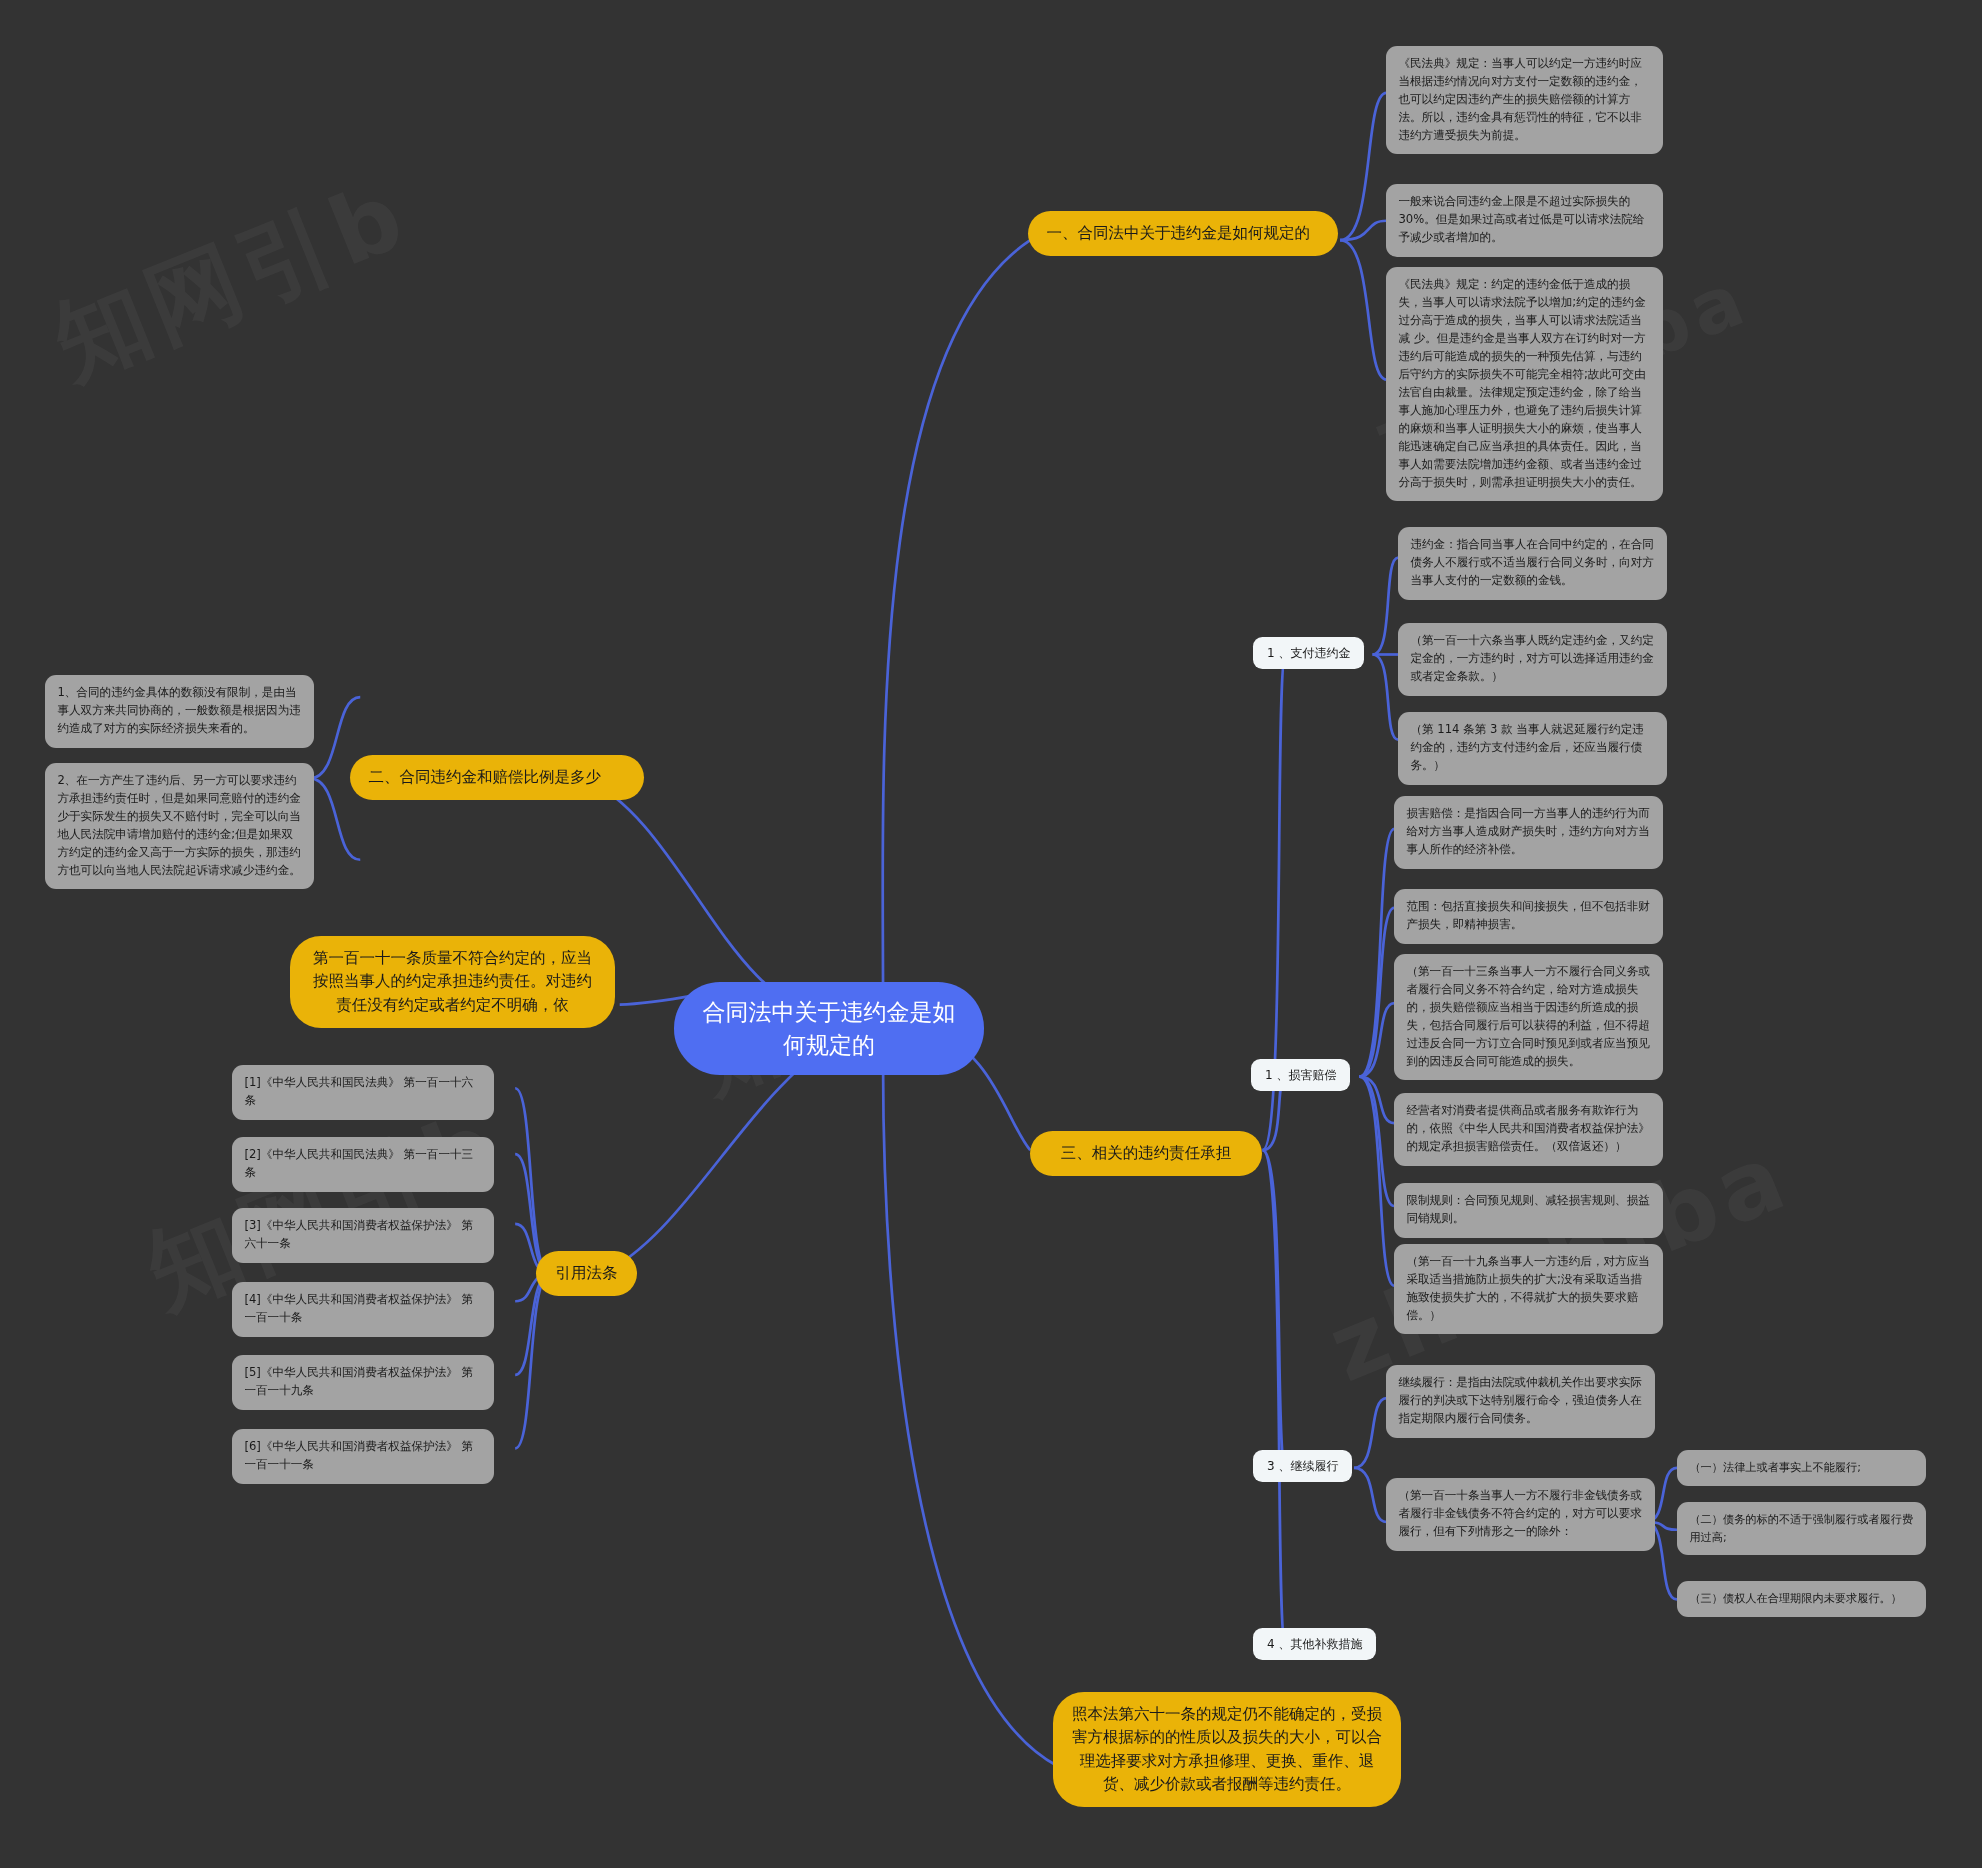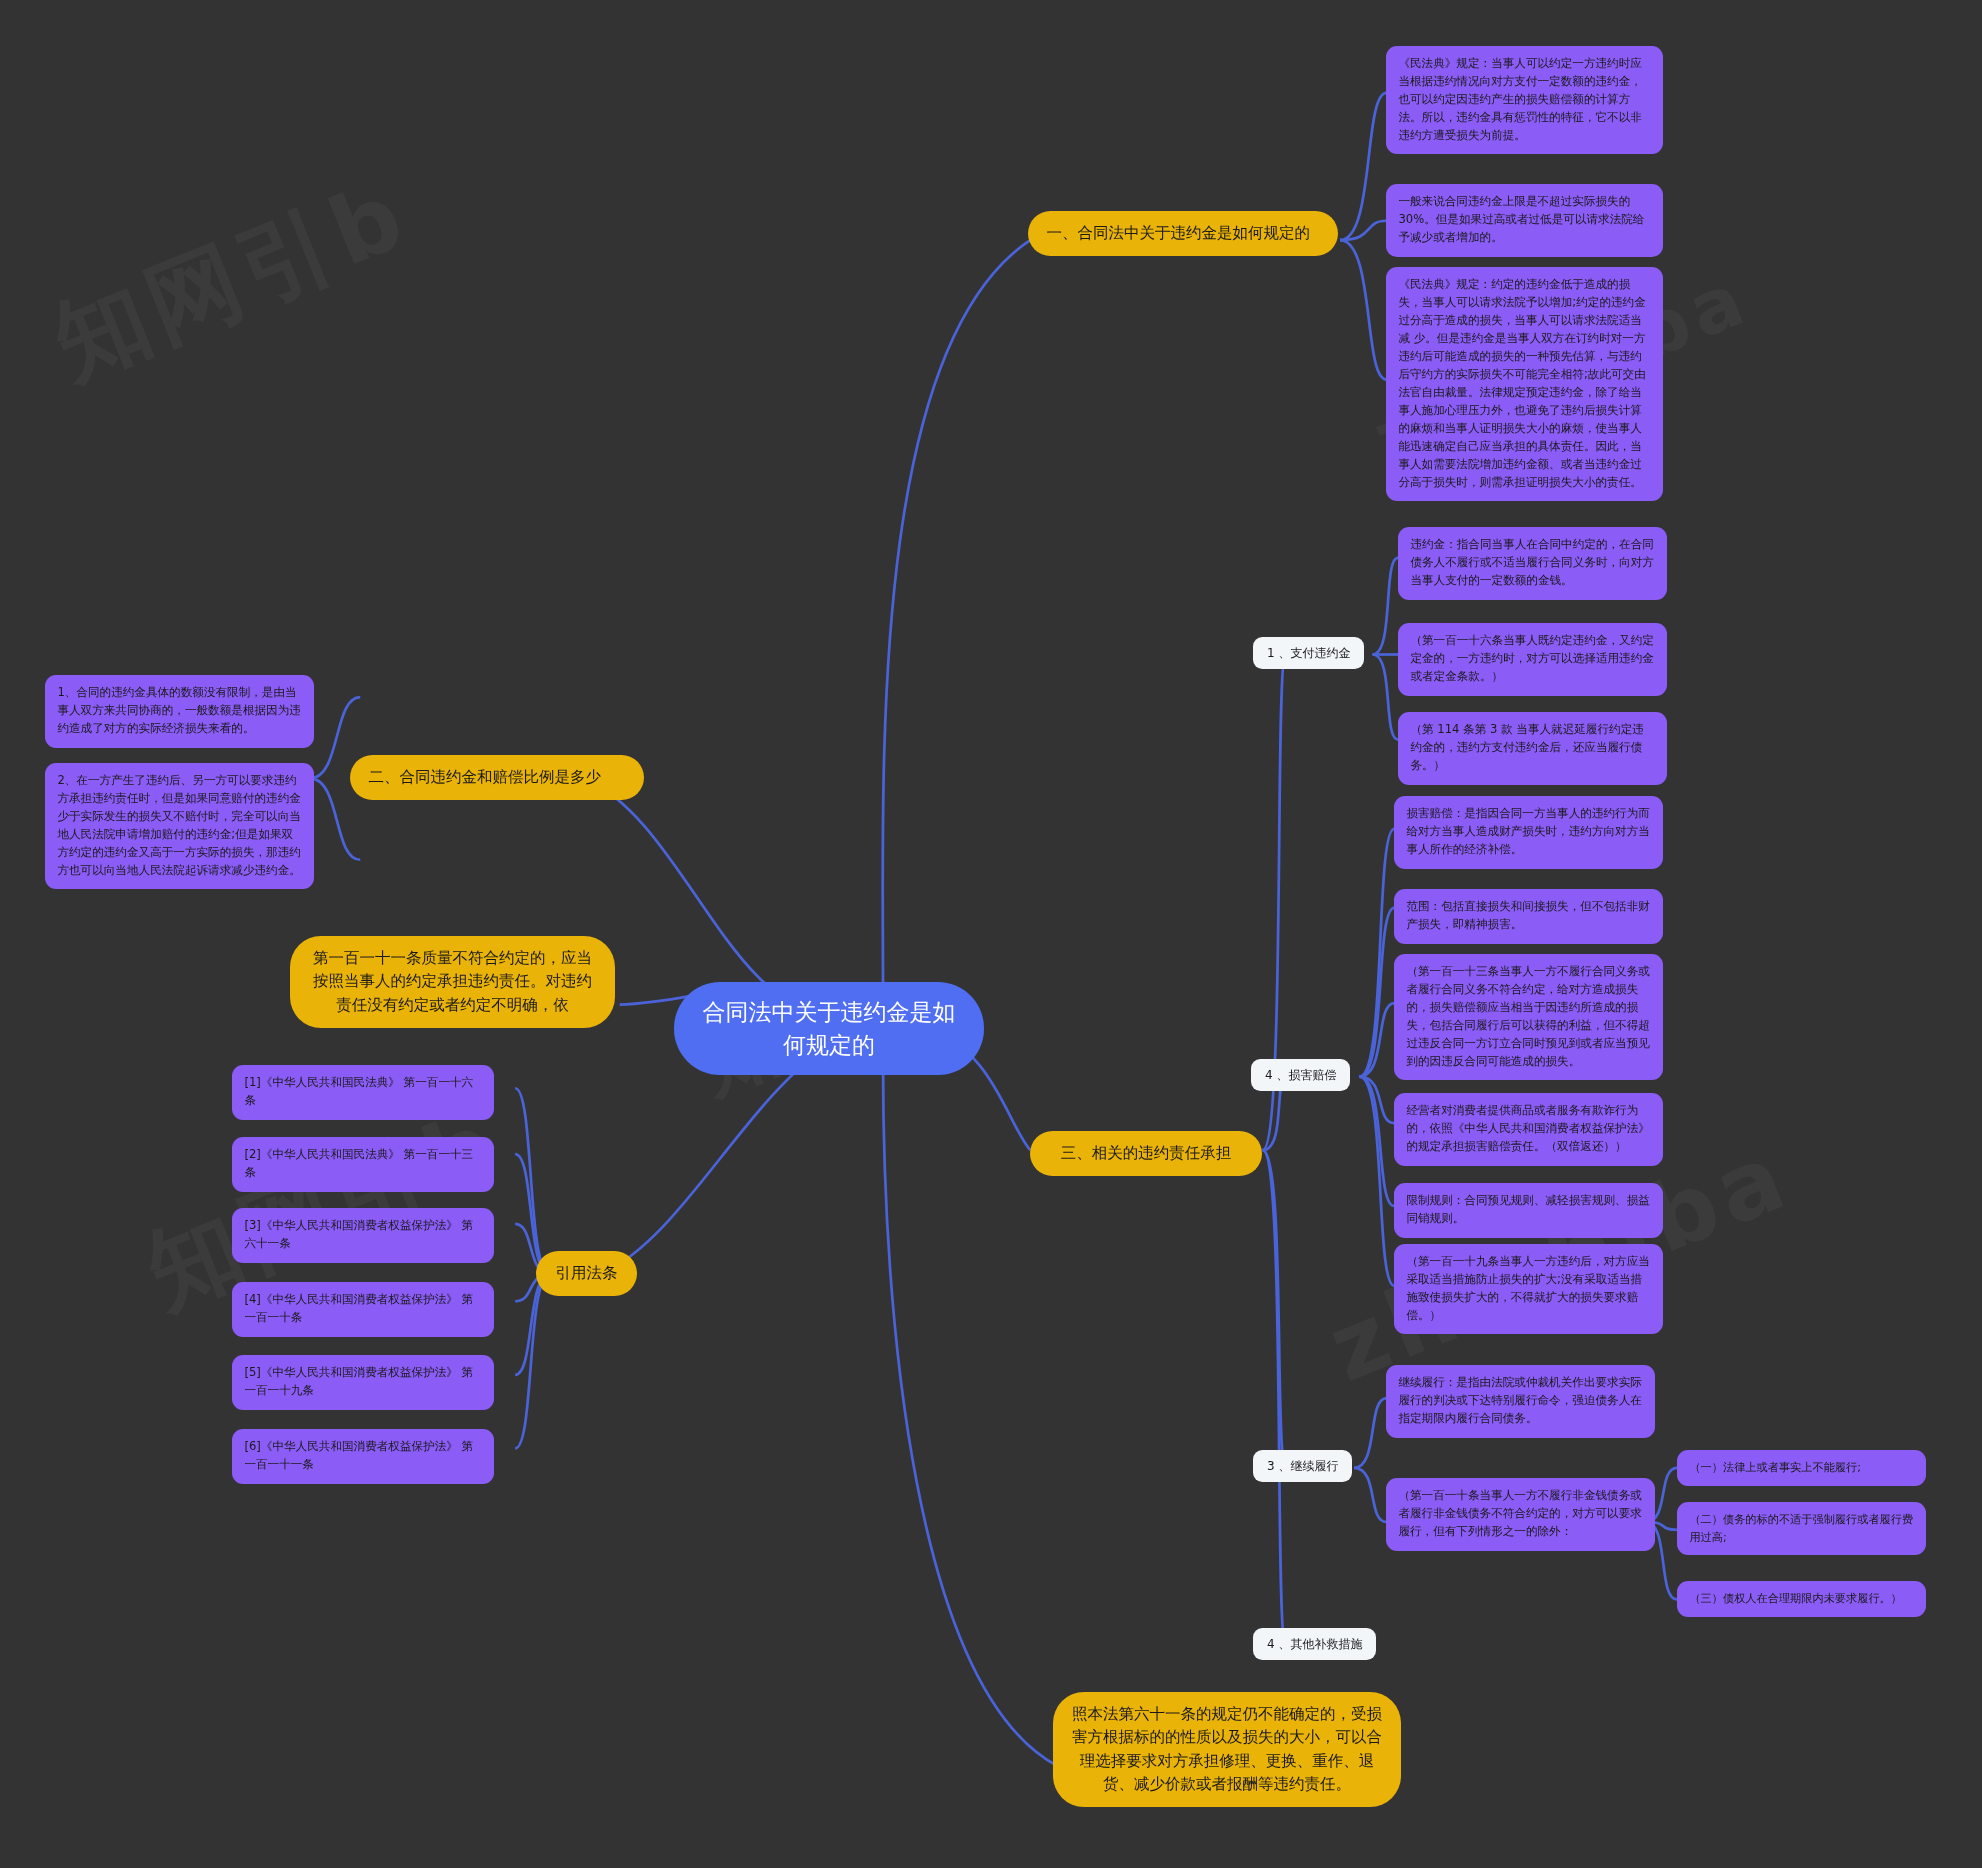--- a/index.html
+++ b/index.html
@@ -56,21 +56,21 @@
   .n-l1 {
     background: #eab308;
     color: #1a1a1a;
     border-radius: 31px;
     font-size: 15.5px;
     line-height: 1.5;
     padding: 11px 18.6px;
   }
   
   .n-leaf {
-    background: #8b5cf6;
+    background: #a3a3a3;
     color: #1a1a1a;
     border-radius: 11px;
     font-size: 11.6px;
     line-height: 1.55;
     padding: 9.3px 12.4px;
   }
   .n-leaf.small {
     font-size: 11.2px;
   }
   
@@ -168,21 +168,21 @@
   <div class="node n-l1" style="left:1030px; top:1131px; width:232px; text-align:center;">三、相关的违约责任承担</div>
 
   <div class="node n-l2" style="left:1253px; top:637px;">1 、支付违约金</div>
 
   <div class="node n-leaf" style="left:1398px; top:527px; width:269px;">违约金：指合同当事人在合同中约定的，在合同债务人不履行或不适当履行合同义务时，向对方当事人支付的一定数额的金钱。</div>
 
   <div class="node n-leaf" style="left:1398px; top:623px; width:269px;">（第一百一十六条当事人既约定违约金，又约定定金的，一方违约时，对方可以选择适用违约金或者定金条款。）</div>
 
   <div class="node n-leaf" style="left:1398px; top:712px; width:269px;">（第 114 条第 3 款 当事人就迟延履行约定违约金的，违约方支付违约金后，还应当履行债务。）</div>
 
-  <div class="node n-l2" style="left:1251px; top:1059px;">4 、损害赔偿</div>
+  <div class="node n-l2" style="left:1251px; top:1059px;">1 、损害赔偿</div>
 
   <div class="node n-leaf" style="left:1394px; top:796px; width:269px;">损害赔偿：是指因合同一方当事人的违约行为而给对方当事人造成财产损失时，违约方向对方当事人所作的经济补偿。</div>
 
   <div class="node n-leaf" style="left:1394px; top:889px; width:269px;">范围：包括直接损失和间接损失，但不包括非财产损失，即精神损害。</div>
 
   <div class="node n-leaf" style="left:1394px; top:954px; width:269px;">（第一百一十三条当事人一方不履行合同义务或者履行合同义务不符合约定，给对方造成损失的，损失赔偿额应当相当于因违约所造成的损失，包括合同履行后可以获得的利益，但不得超过违反合同一方订立合同时预见到或者应当预见到的因违反合同可能造成的损失。</div>
 
   <div class="node n-leaf" style="left:1394px; top:1093px; width:269px;">经营者对消费者提供商品或者服务有欺诈行为的，依照《中华人民共和国消费者权益保护法》的规定承担损害赔偿责任。（双倍返还））</div>
 
   <div class="node n-leaf" style="left:1394px; top:1183px; width:269px;">限制规则：合同预见规则、减轻损害规则、损益同销规则。</div>

